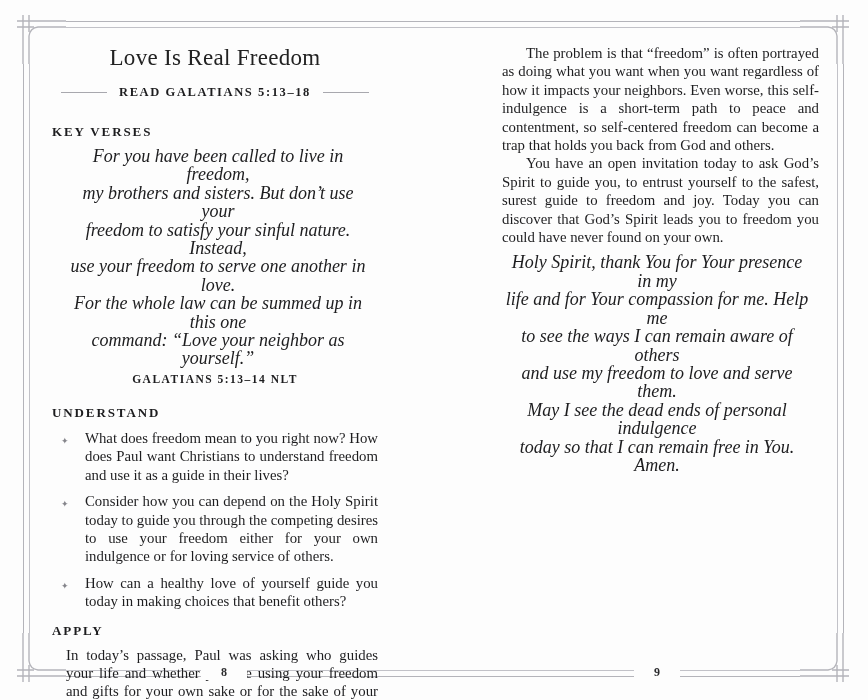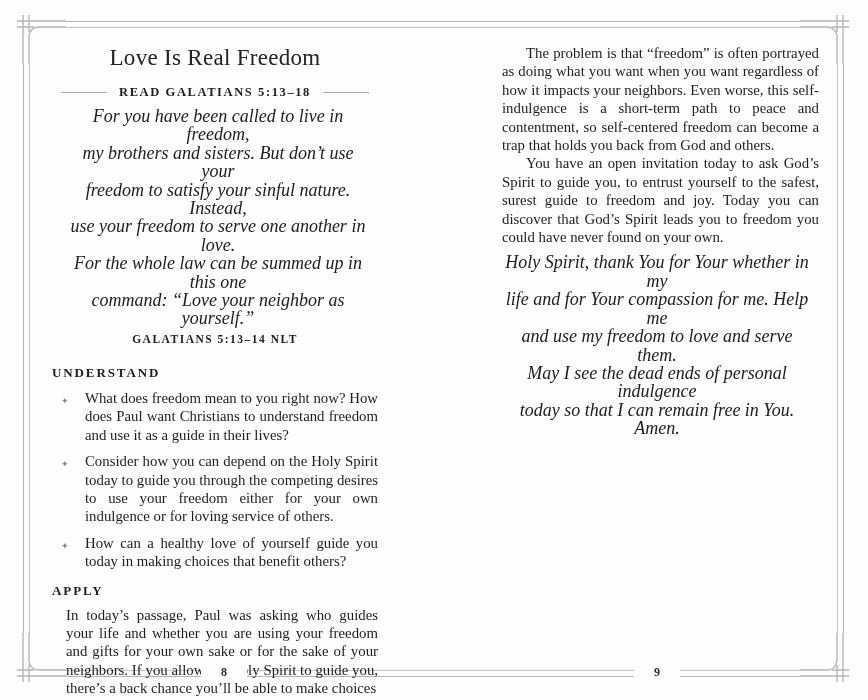--- a/index.html
+++ b/index.html
@@ -132,20 +132,21 @@
 <div class="col col-left">
 
   <div class="title">Love Is Real Freedom</div>
 
   <div class="readline">
     <span class="rule"></span>
     <span>READ GALATIANS 5:13–18</span>
     <span class="rule"></span>
   </div>
 
+  <div class="sechead kv-head">KEY VERSES</div>
 
   <div class="verse">
     <div>For you have been called to live in freedom,</div>
     <div>my brothers and sisters. But don’t use your</div>
     <div>freedom to satisfy your sinful nature. Instead,</div>
     <div>use your freedom to serve one another in love.</div>
     <div>For the whole law can be summed up in this one</div>
     <div>command: “Love your neighbor as yourself.”</div>
   </div>
   <div class="citation">GALATIANS 5:13–14 NLT</div>
@@ -171,22 +172,23 @@
   <div class="bodypara">In today’s passage, Paul was asking who guides your life and whether you are using your freedom and gifts for your own sake or for the sake of your neighbors. If you allow the Holy Spirit to guide you, there’s a back chance you’ll be able to make choices</div>
 </div>
 
 <div class="col col-right">
 
   <div class="rp-para rp-indent">The problem is that “freedom” is often portrayed as doing what you want when you want regardless of how it impacts your neighbors. Even worse, this self-indulgence is a short-term path to peace and contentment, so self-centered freedom can become a trap that holds you back from God and others.</div>
   <div class="rp-para rp-indent">You have an open invitation today to ask God’s Spirit to guide you, to entrust yourself to the safest, surest guide to freedom and joy. Today you can discover that God’s Spirit leads you to freedom you could have never found on your own.</div>
 
 
   <div class="prayer">
-    <div>Holy Spirit, thank You for Your whether in my</div>
+    <div>Holy Spirit, thank You for Your presence in my</div>
     <div>life and for Your compassion for me. Help me</div>
+    <div>to see the ways I can remain aware of others</div>
     <div>and use my freedom to love and serve them.</div>
     <div>May I see the dead ends of personal indulgence</div>
     <div>today so that I can remain free in You. Amen.</div>
   </div>
 </div>
 
 <div class="pageno pageno-left">8</div>
 <div class="pageno pageno-right">9</div>
 
 </body></html>

